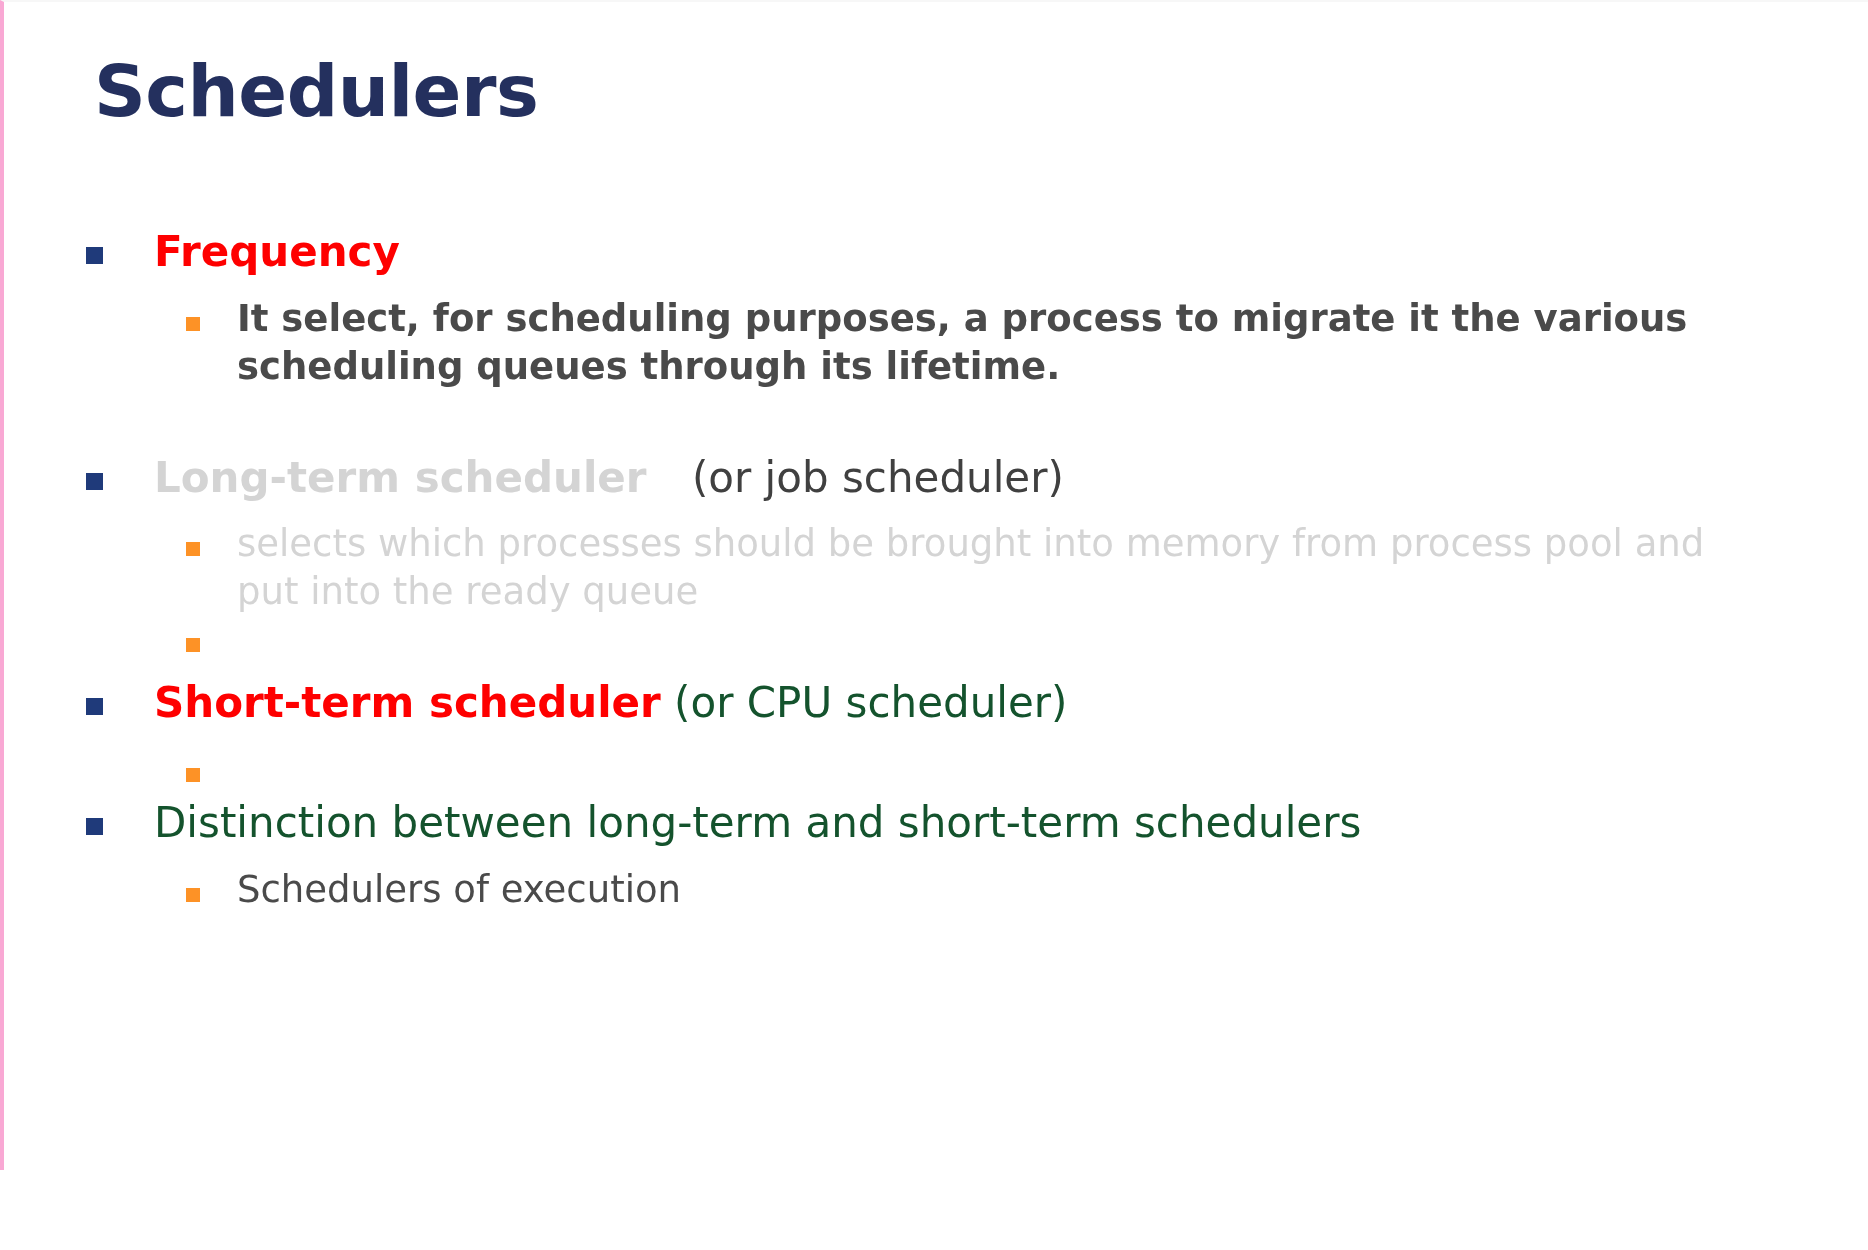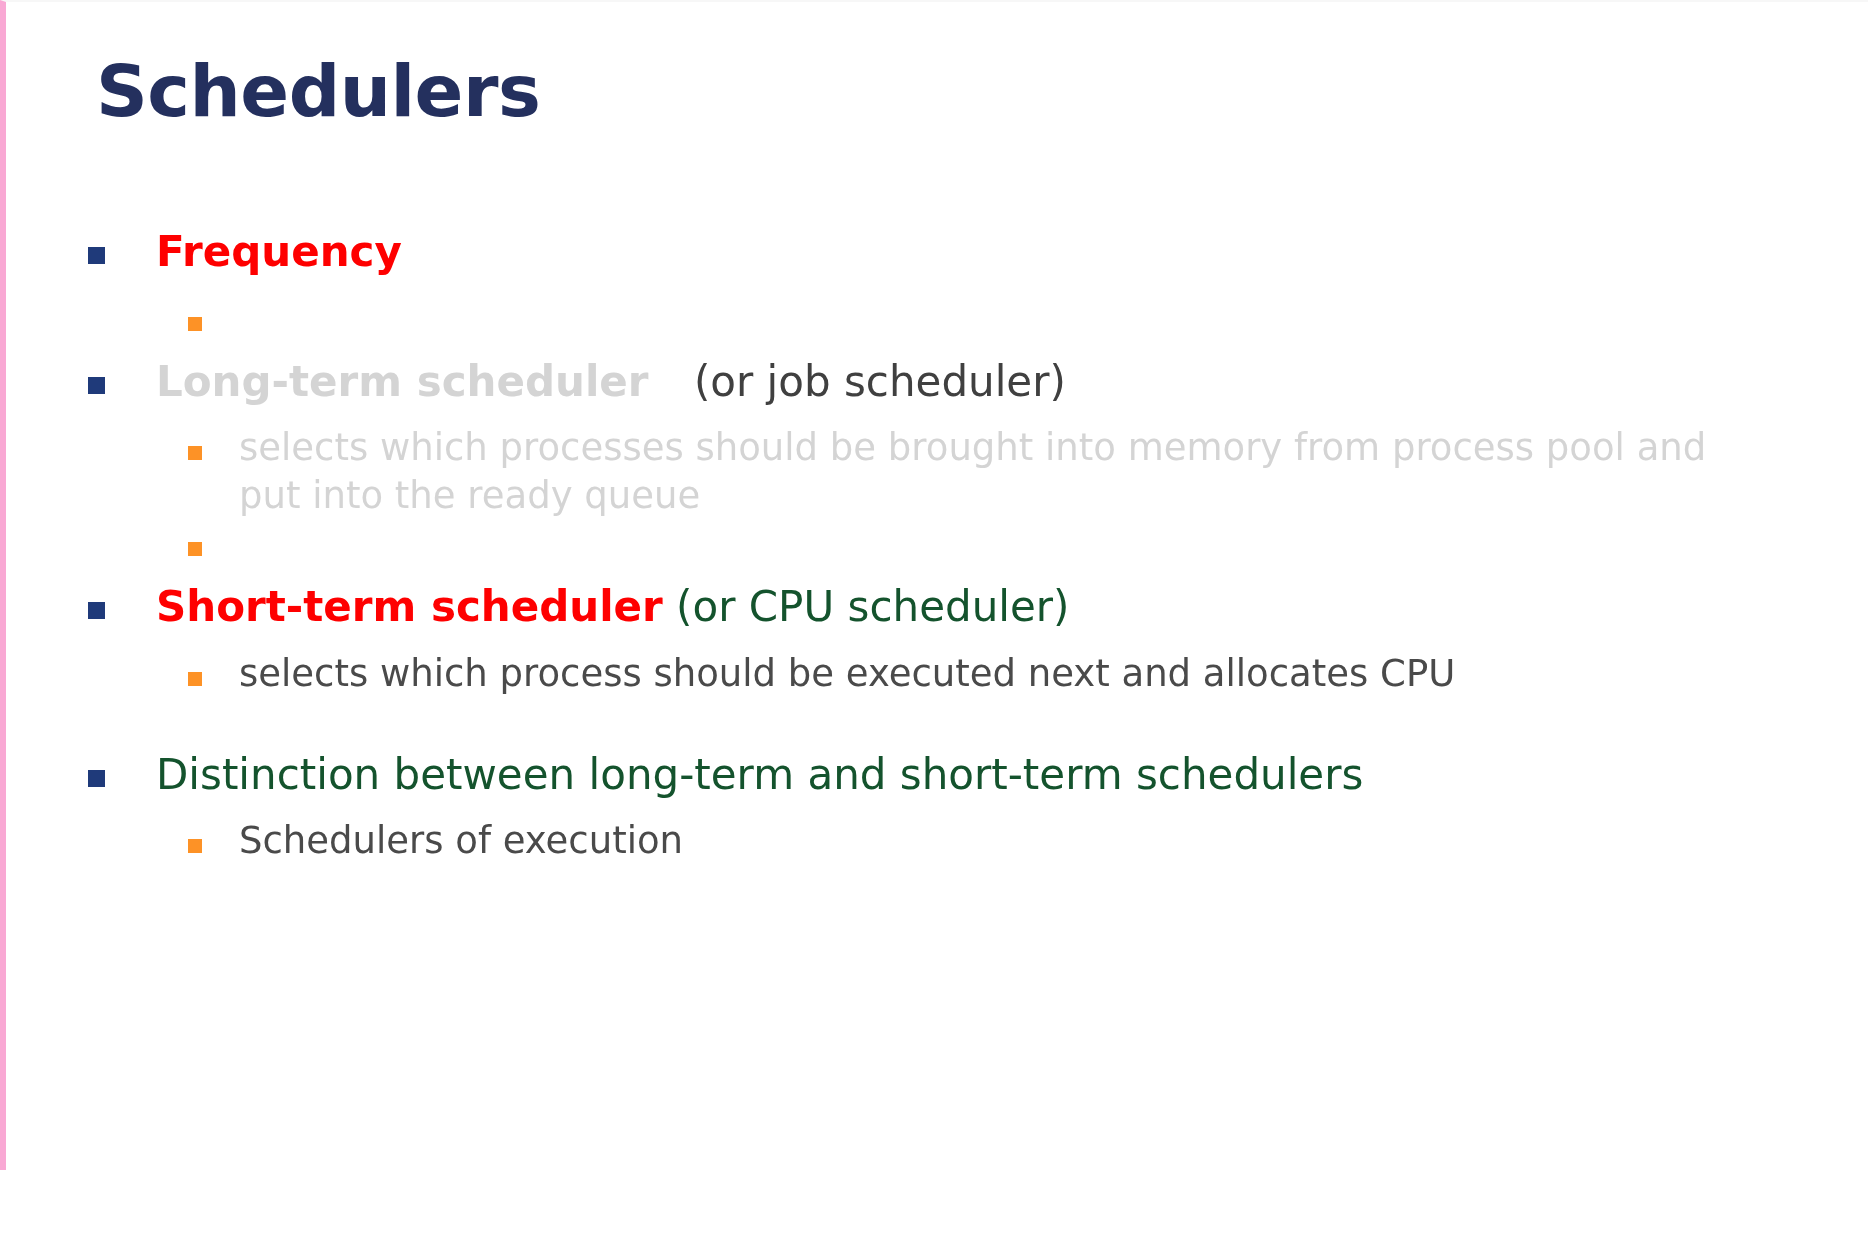--- a/index.html
+++ b/index.html
@@ -15,21 +15,21 @@
     position: relative;
   }
   .slide {
     position: absolute;
     left: 0;
     top: 0;
     width: 1868px;
     height: 1170px;
     background: #ffffff;
     box-sizing: border-box;
-    border-left: 6px solid #f9a8d4;
+    border-left: 4px solid #f9a8d4;
     border-top: 2px solid #f7f7f7;
   }
 
   
   .slide-title {
     position: absolute;
     left: 90px;
     top: 52px;
     font-size: 72px;
     font-weight: bold;
@@ -126,20 +126,21 @@
 
     <div class="lvl1">
       <span class="bullet"></span>
       <div class="line1">
         <span class="red">Frequency</span>
       </div>
     </div>
     <div class="gap-sm"></div>
     <div class="lvl2">
       <span class="bullet"></span>
+      <div class="text bold">It select, for scheduling purposes, a process to migrate it the various scheduling queues through its lifetime.</div>
     </div>
 
     <div class="gap-lg"></div>
 
     <div class="lvl1">
       <span class="bullet"></span>
       <div class="line1">
         <span class="grayed-strong">Long-term scheduler</span>
         <span class="grayed paren">(or job scheduler)</span>
       </div>
@@ -158,21 +159,20 @@
     <div class="lvl1">
       <span class="bullet"></span>
       <div class="line1">
         <span class="red">Short-term scheduler</span>
         <span class="normal paren">(or CPU scheduler)</span>
       </div>
     </div>
     <div class="gap-sm"></div>
     <div class="lvl2">
       <span class="bullet"></span>
-      <div class="text">selects which process should be executed next and allocates CPU</div>
     </div>
 
     <div class="gap-md"></div>
 
     <div class="lvl1">
       <span class="bullet"></span>
       <div class="line1">
         <span class="normal">Distinction between long-term and short-term schedulers</span>
       </div>
     </div>

